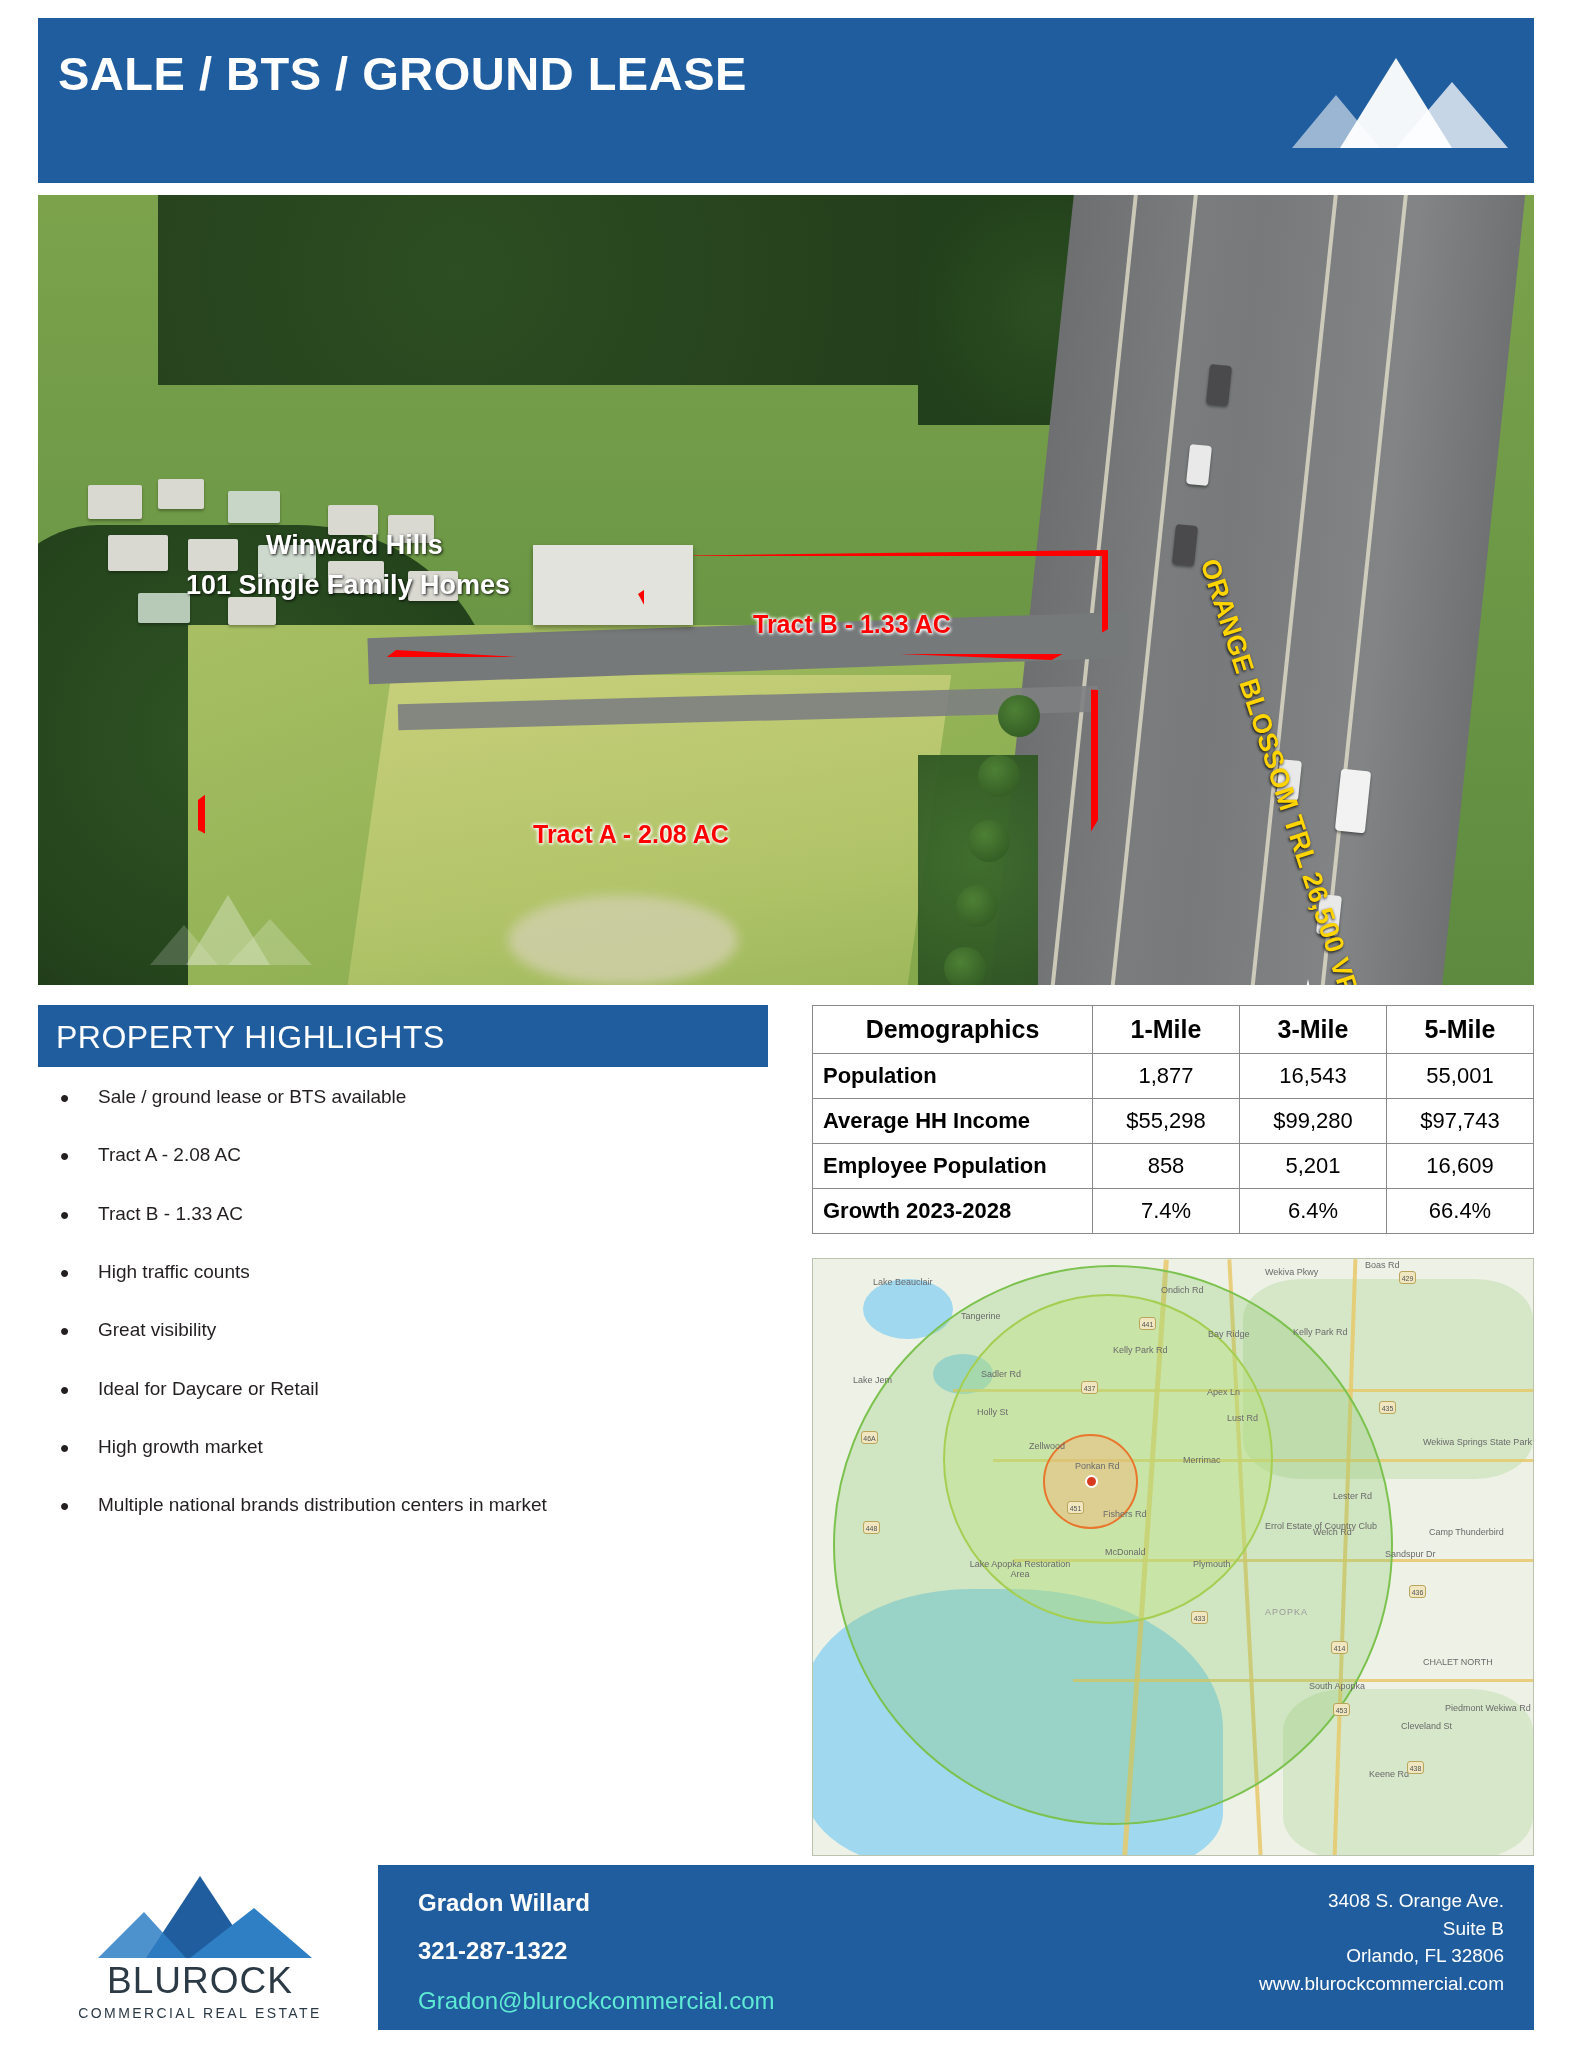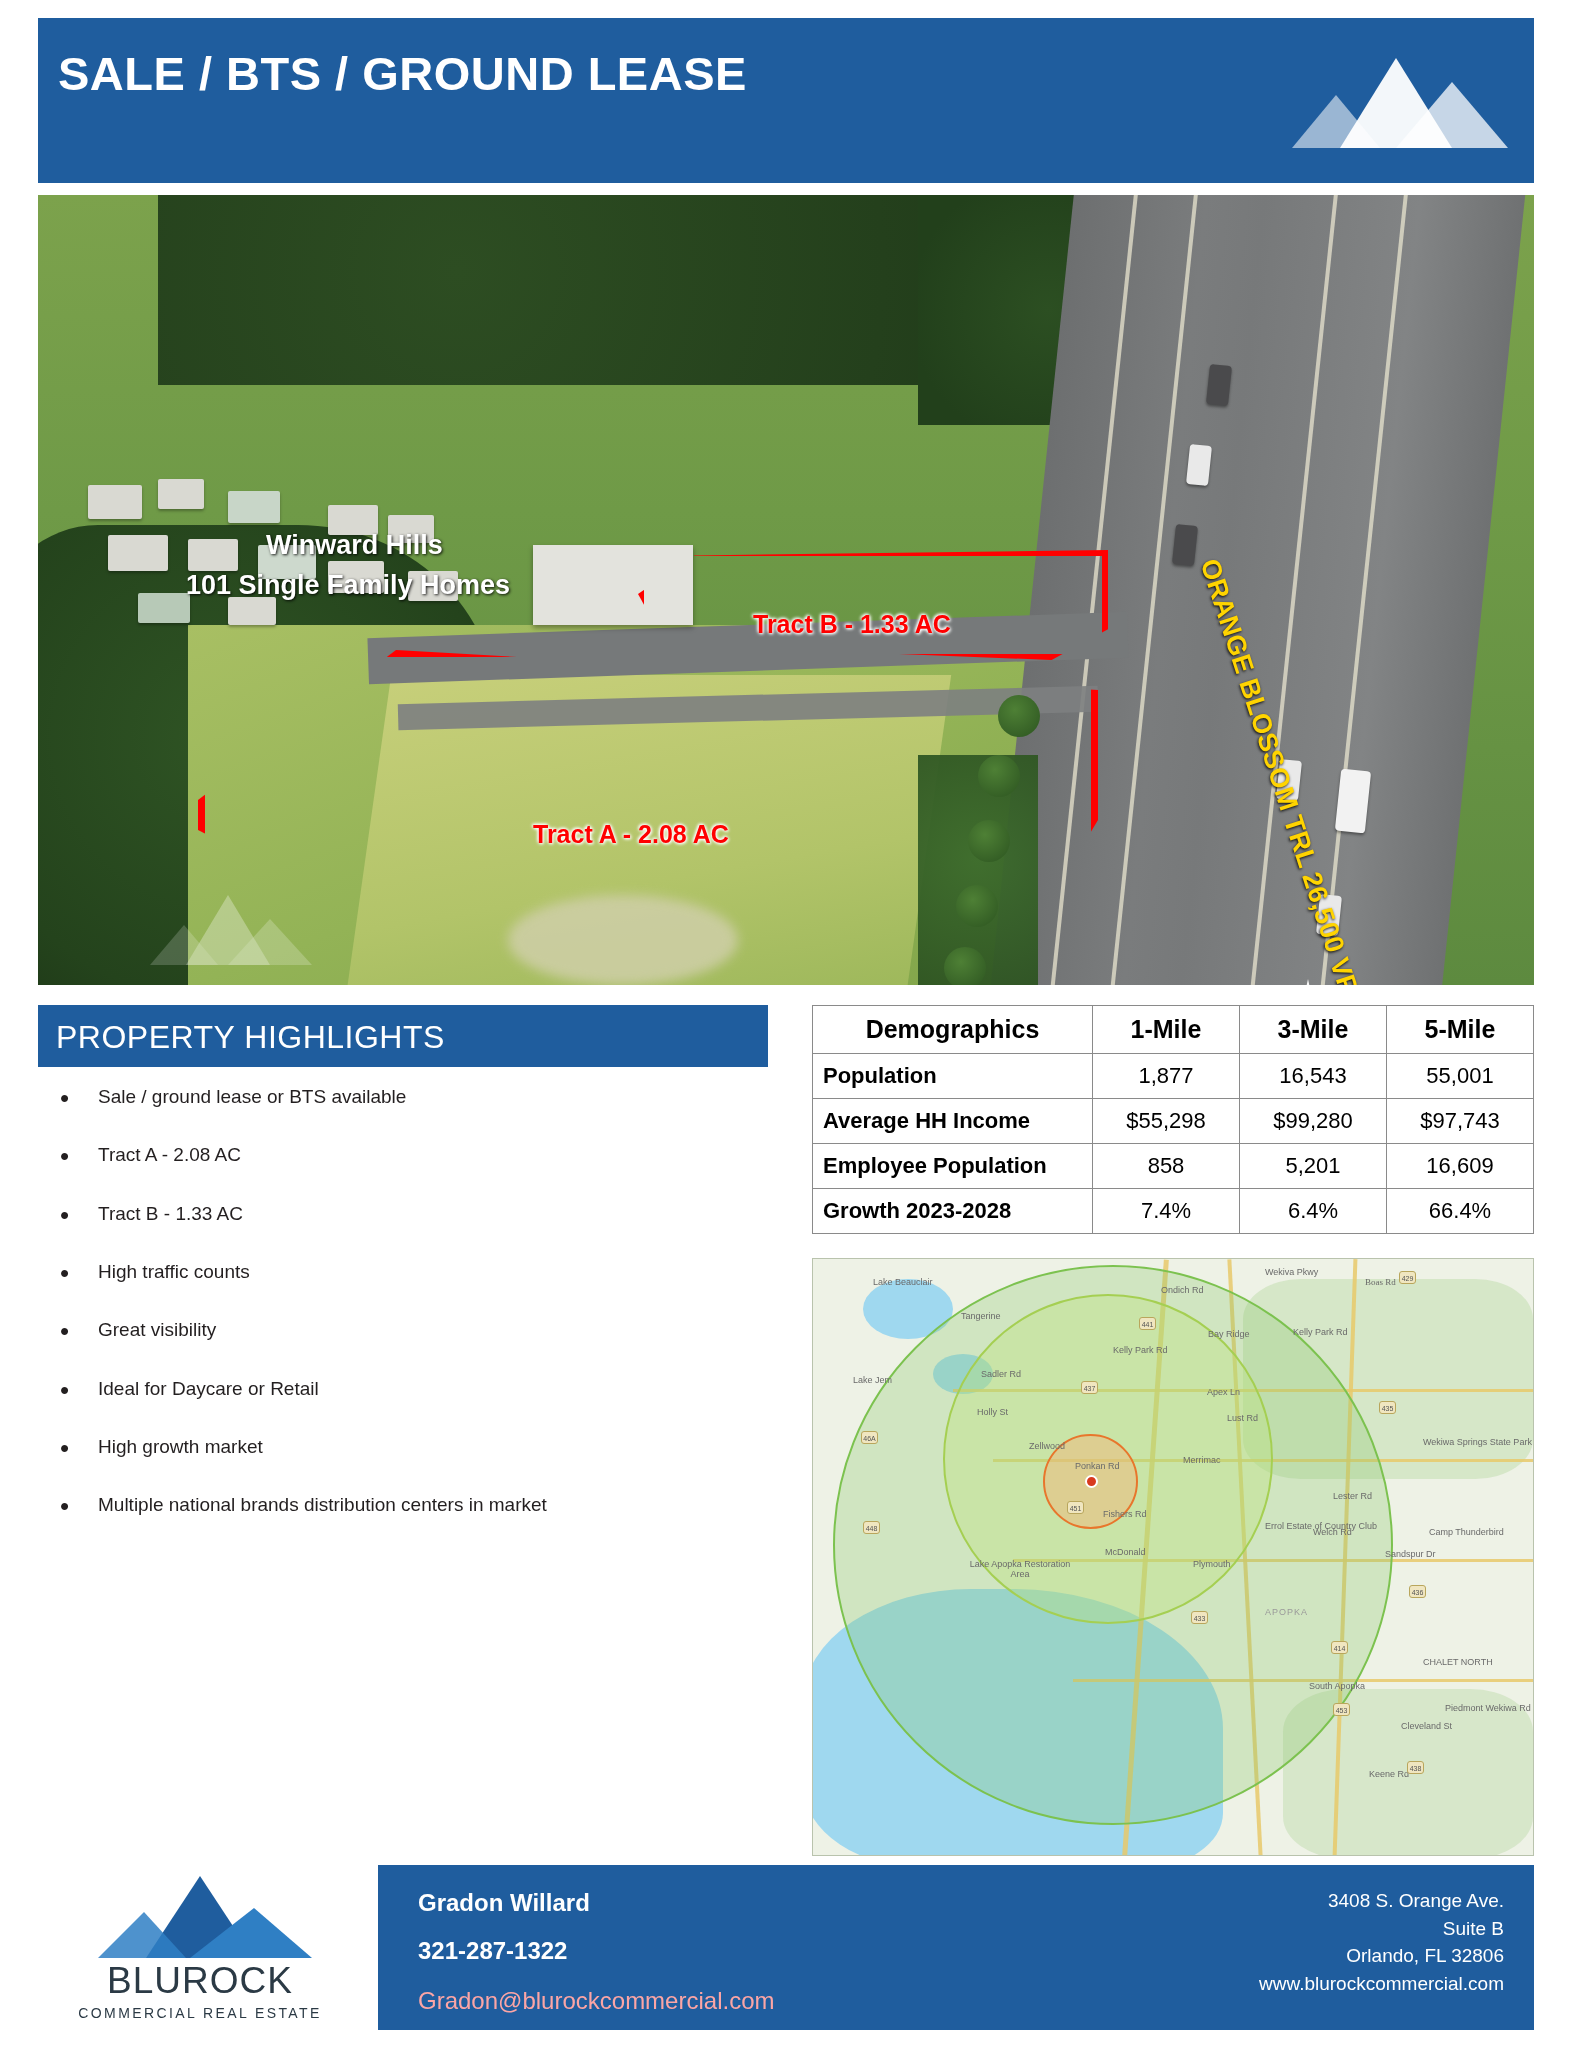--- a/index.html
+++ b/index.html
@@ -247,21 +247,21 @@
     position:absolute; left:378px; top:1865px; width:1156px; height:165px;
     background:#1f5d9e;
   }
   .footer-name {
     position:absolute; left:40px; top:24px; color:#fff; font-size:24px; font-weight:bold;
   }
   .footer-phone {
     position:absolute; left:40px; top:72px; color:#fff; font-size:24px; font-weight:bold;
   }
   .footer-email {
-    position:absolute; left:40px; top:122px; color:#fca5a5; font-size:24px;
+    position:absolute; left:40px; top:122px; color:#5eead4; font-size:24px;
   }
   .footer-addr {
     position:absolute; right:30px; top:22px; text-align:right; color:#fff; font-size:19px;
     line-height:1.45;
   }
   .logo {
     position:absolute; left:40px; top:1862px; width:320px; height:170px;
   }
   .logo-name {
     position:absolute; left:42px; top:1960px; width:316px; text-align:center;
@@ -434,21 +434,21 @@
 
     <div class="ring ring5"></div>
     <div class="ring ring3"></div>
     <div class="ring ring1"></div>
     <div class="map-pin"></div>
 
     <div class="map-label" style="left:60px;top:18px;">Lake Beauclair</div>
     <div class="map-label" style="left:148px;top:52px;">Tangerine</div>
     <div class="map-label" style="left:348px;top:26px;">Ondich Rd</div>
     <div class="map-label" style="left:452px;top:8px;">Wekiva Pkwy</div>
-    <div class="map-label" style="left:552px;top:18px;font-family:Liberation Serif, serif;">Boas Rd</div>
+    <div class="map-label" style="left:552px;top:1px;">Boas Rd</div>
     <div class="map-label" style="left:300px;top:86px;">Kelly Park Rd</div>
     <div class="map-label" style="left:395px;top:70px;">Bay Ridge</div>
     <div class="map-label" style="left:480px;top:68px;">Kelly Park Rd</div>
     <div class="map-label" style="left:40px;top:116px;">Lake Jem</div>
     <div class="map-label" style="left:168px;top:110px;">Sadler Rd</div>
     <div class="map-label" style="left:164px;top:148px;">Holly St</div>
     <div class="map-label" style="left:394px;top:128px;">Apex Ln</div>
     <div class="map-label" style="left:414px;top:154px;">Lust Rd</div>
     <div class="map-label" style="left:216px;top:182px;">Zellwood</div>
     <div class="map-label" style="left:262px;top:202px;">Ponkan Rd</div>

